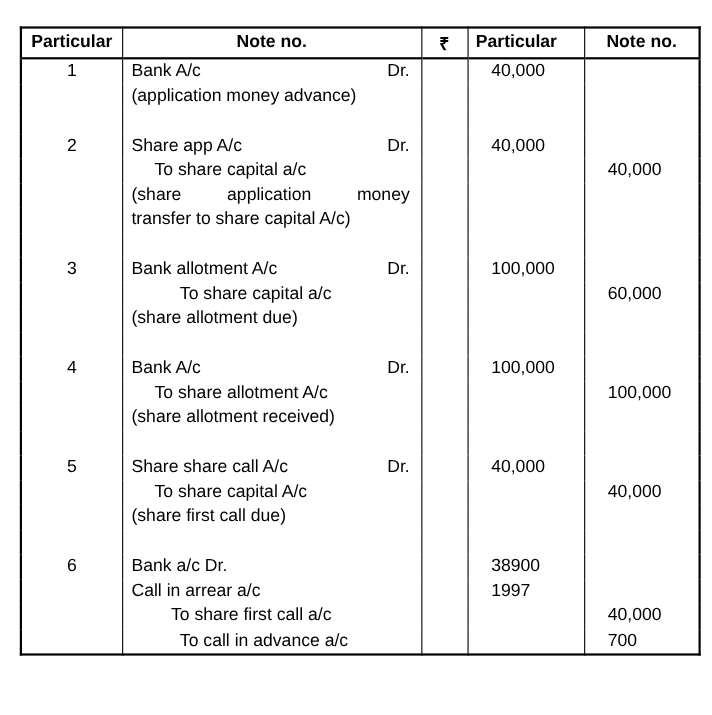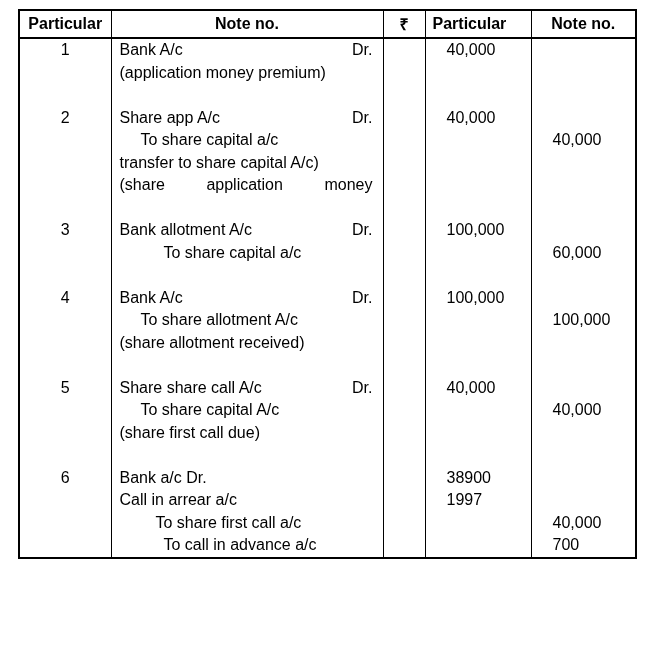--- a/index.html
+++ b/index.html
@@ -2,21 +2,21 @@
 <html><head>
 <meta charset="utf-8">
 <style>
   html,body{margin:0;padding:0;background:#ffffff;}
   .sheet{
     position:relative;width:647px;height:650px;background:#ffffff;
     font-family:"Liberation Sans",sans-serif;color:#000000;overflow:hidden;
   }
   table.journal{
     border-collapse:collapse;table-layout:fixed;
-    margin:9px 0 0 18px;border:2px solid #000;
+    margin:24px 0 0 18px;border:2px solid #000;
   }
   col.c1{width:92px;} col.c2{width:272px;} col.c3{width:42px;}
   col.c4{width:106px;} col.c5{width:105px;}
   th,td{
     border-left:1px solid #000;border-right:1px solid #000;
     padding:0;font-size:16px;overflow:hidden;white-space:nowrap;
   }
   th{
     border-bottom:2px solid #000;height:26px;font-weight:bold;text-align:center;
   }
@@ -60,21 +60,21 @@
               <span>Dr.</span>
             </div>
           </td>
           <td></td>
           <td class="num">40,000</td>
           <td class="num"></td>
         </tr>
         <tr>
           <td class="serial"></td>
           <td>
-            <div class="line ind0">(application money premium)</div>
+            <div class="line ind0">(application money advance)</div>
           </td>
           <td></td>
           <td class="num"></td>
           <td class="num"></td>
         </tr>
         <tr>
           <td></td>
           <td></td>
           <td></td>
           <td></td>
@@ -97,36 +97,36 @@
           <td>
             <div class="line ind2">To share capital a/c</div>
           </td>
           <td></td>
           <td class="num"></td>
           <td class="num">40,000</td>
         </tr>
         <tr>
           <td class="serial"></td>
           <td>
+            <div class="line ind0 justline">(share application money</div>
+          </td>
+          <td></td>
+          <td class="num"></td>
+          <td class="num"></td>
+        </tr>
+        <tr>
+          <td class="serial"></td>
+          <td>
             <div class="line ind0">transfer to share capital A/c)</div>
           </td>
           <td></td>
           <td class="num"></td>
           <td class="num"></td>
         </tr>
         <tr>
-          <td class="serial"></td>
-          <td>
-            <div class="line ind0 justline">(share application money</div>
-          </td>
-          <td></td>
-          <td class="num"></td>
-          <td class="num"></td>
-        </tr>
-        <tr>
           <td></td>
           <td></td>
           <td></td>
           <td></td>
           <td></td>
         </tr>
         <tr>
           <td class="serial"><span>3</span></td>
           <td>
             <div class="line flexline ind0">
@@ -139,20 +139,29 @@
           <td class="num"></td>
         </tr>
         <tr>
           <td class="serial"></td>
           <td>
             <div class="line ind4">To share capital a/c</div>
           </td>
           <td></td>
           <td class="num"></td>
           <td class="num">60,000</td>
+        </tr>
+        <tr>
+          <td class="serial"></td>
+          <td>
+            <div class="line ind0">(share allotment due)</div>
+          </td>
+          <td></td>
+          <td class="num"></td>
+          <td class="num"></td>
         </tr>
         <tr>
           <td></td>
           <td></td>
           <td></td>
           <td></td>
           <td></td>
         </tr>
         <tr>
           <td class="serial"><span>4</span></td>

